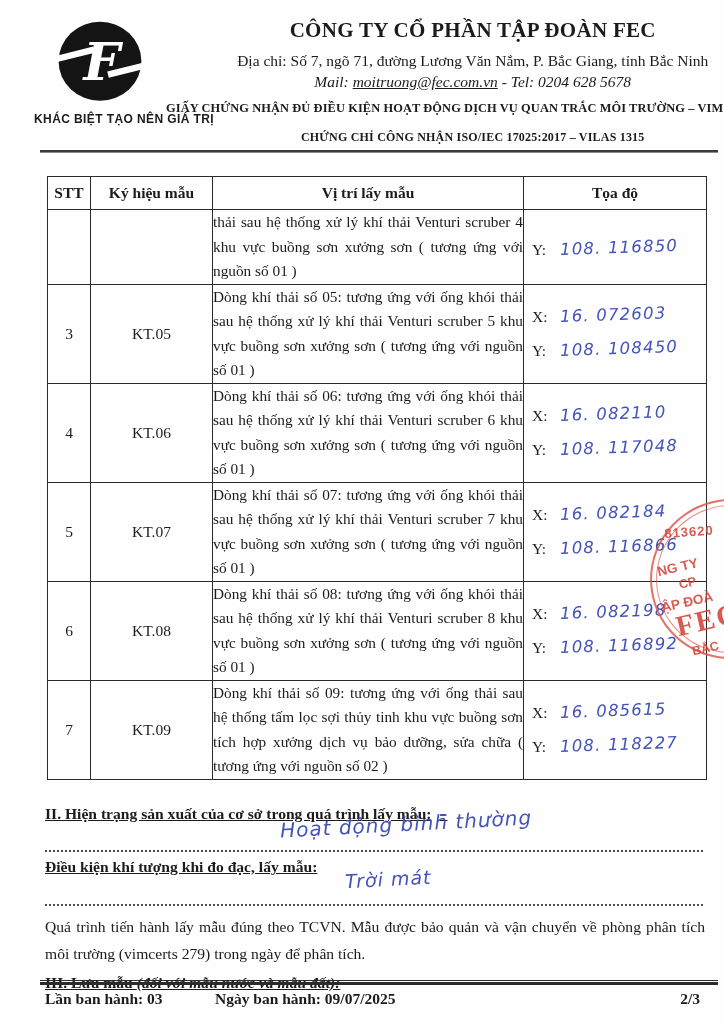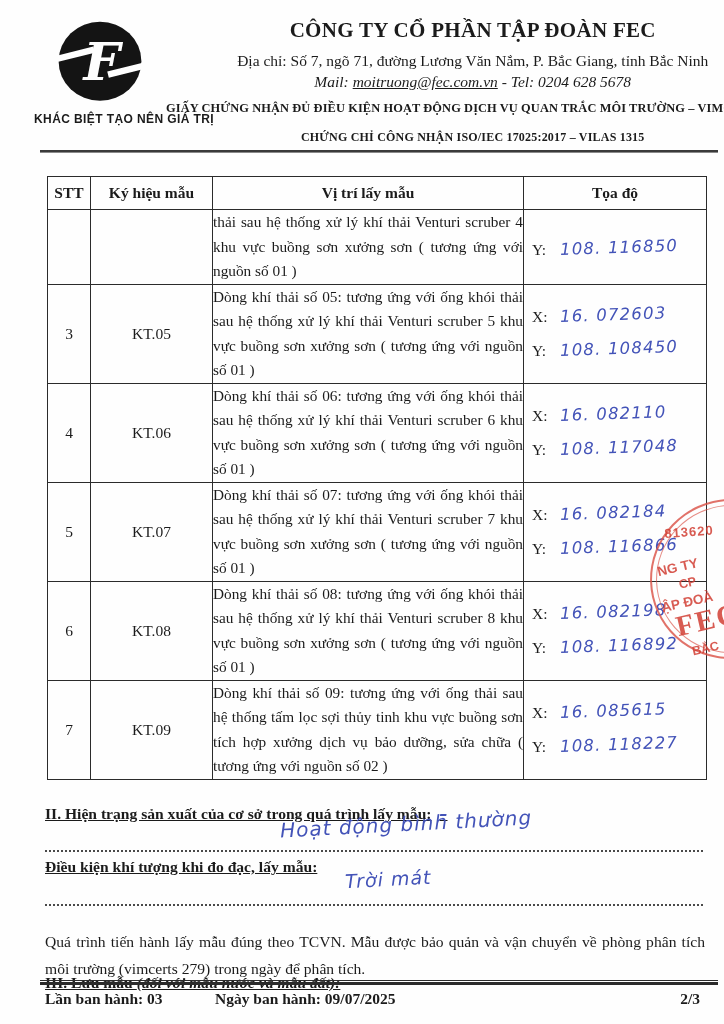--- a/index.html
+++ b/index.html
@@ -42,21 +42,21 @@
   .s2-h{font-weight:bold;position:absolute;left:0;white-space:nowrap;text-decoration:underline;}
   .h1{top:0;}
   .h2{top:54px;}
   .dotline{position:absolute;left:0;width:658px;border-bottom:2.2px dotted #4a4a4a;height:0;}
   .dl1{top:46px;}
   .dl2{top:100px;}
   .hw-ans{position:absolute;font-size:20px;letter-spacing:1px;transform:rotate(-3deg);white-space:nowrap;}
   .ans1{top:8px;left:235px;}
   .ans2{top:64px;left:300px;font-size:19px;}
   .hw-dash{font-size:16px;margin-left:8px;}
-  .s2-para{position:absolute;top:124px;left:0;width:660px;text-align:justify;line-height:27px;}
+  .s2-para{position:absolute;top:109px;left:0;width:660px;text-align:justify;line-height:27px;}
   .h3{top:170px;}
   .h3 .it{font-style:italic;font-weight:bold;}
   
   .footer-rule{position:absolute;top:980px;left:40px;width:678px;height:5px;
                border-top:1.5px solid #2b2b2b;border-bottom:3px solid #2b2b2b;box-sizing:border-box;}
   .footer-row{position:absolute;top:990px;left:45px;right:22px;display:grid;
               grid-template-columns:170px 215px 270px 1fr;font-size:15.5px;font-weight:bold;}
   .footer-row .fr-page{text-align:right;}
   
   .stamp{position:absolute;left:650px;top:499px;width:158px;height:156px;border-radius:50%;

